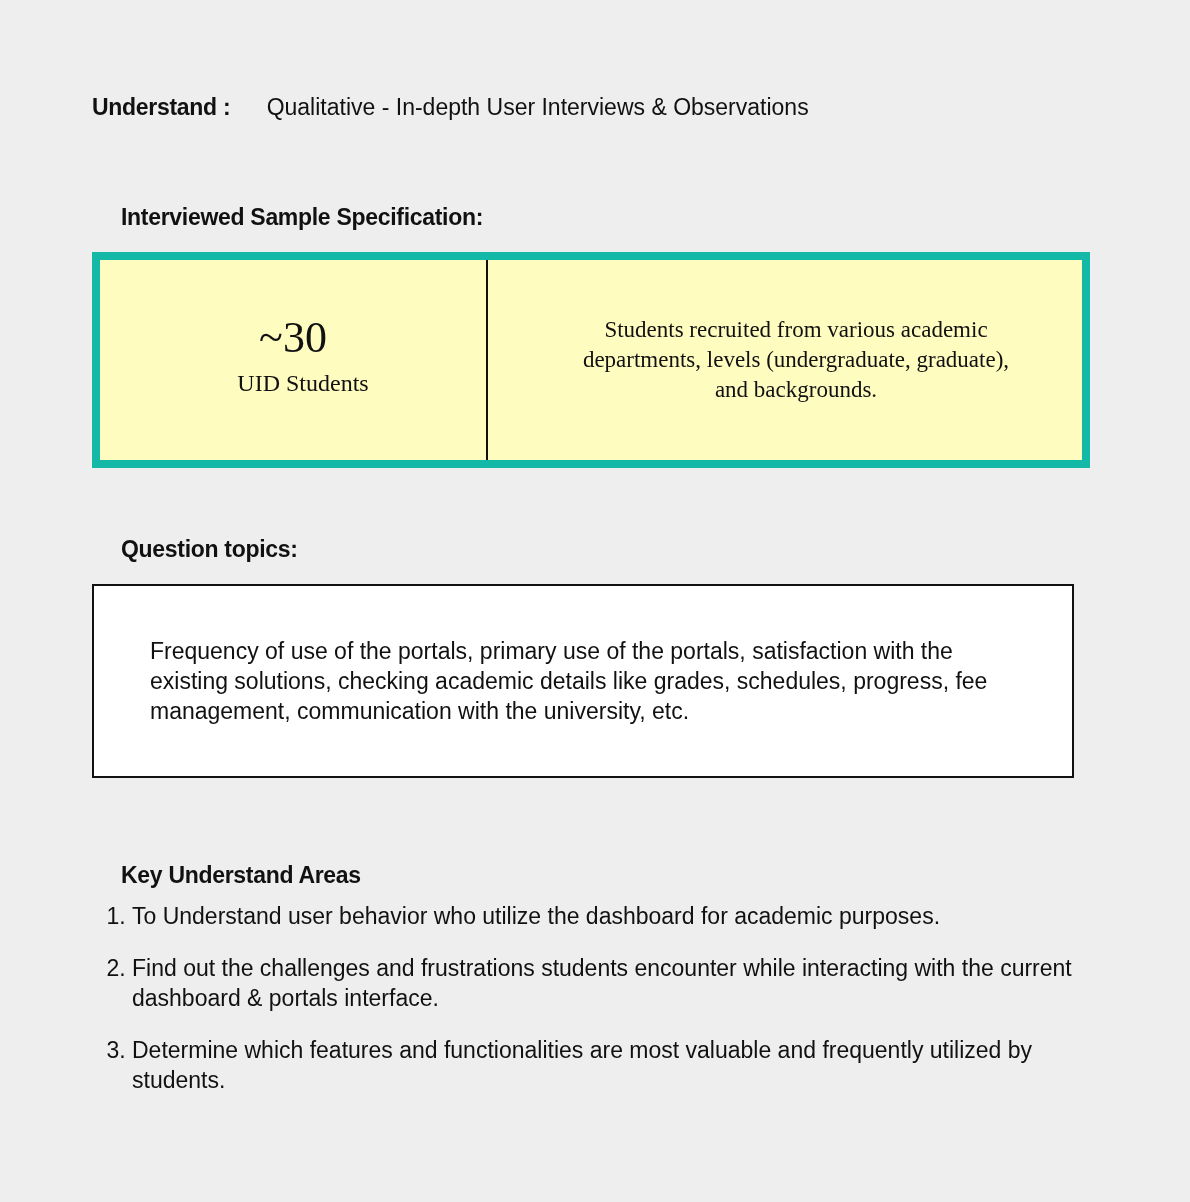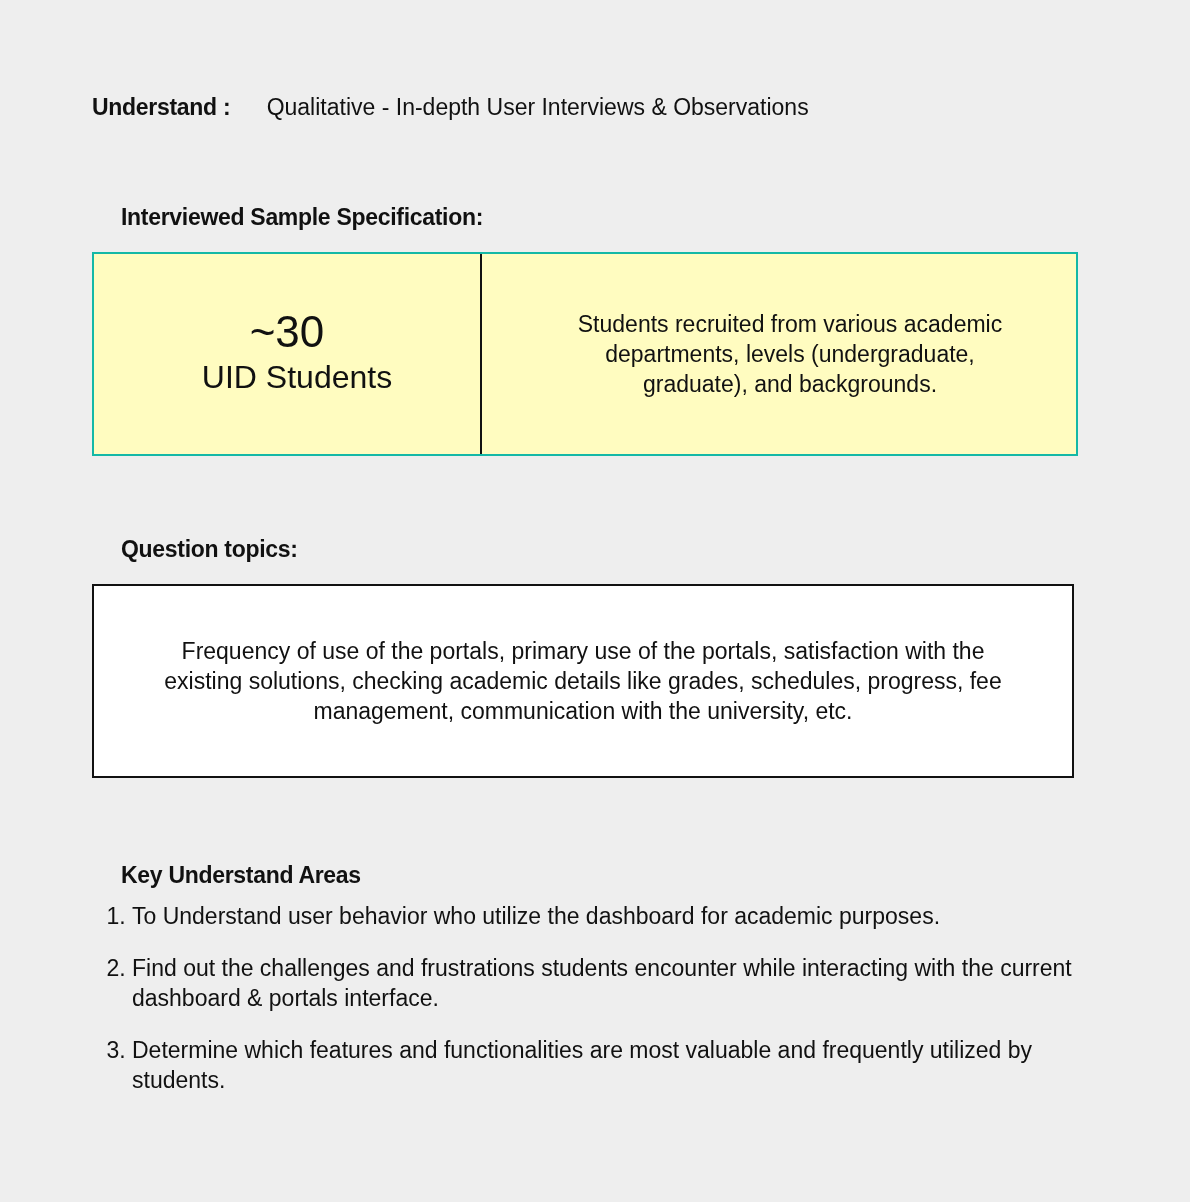--- a/index.html
+++ b/index.html
@@ -17,40 +17,41 @@
     }
     .methodology .label { font-weight: bold; letter-spacing: -0.3px; }
     .methodology .value { margin-left: 30px; }
     .section-title {
       position: absolute; left: 92px;
       font-size: 23px; font-weight: bold; letter-spacing: -0.3px; margin-left: 29px;
     }
     .sample-box {
       position: absolute; left: 92px; top: 252px;
       width: 982px; height: 200px;
-      border: 2px solid #14b8a6; background: #fffcc0;
+      border: 8px solid #14b8a6; background: #fffcc0;
       display: flex;
+      font-family: Liberation Serif, serif;
     }
     .sample-left {
       width: 386px; border-right: 2px solid #111;
       display: flex; flex-direction: column; align-items: center; justify-content: center;
     }
     .sample-count { font-size: 44px; line-height: 50px; margin-top: -4px; }
-    .sample-unit { font-size: 32px; line-height: 40px; margin-left: 20px; }
+    .sample-unit { font-size: 24px; line-height: 40px; margin-left: 20px; }
     .sample-right {
       flex: 1; display: flex; align-items: center; justify-content: center;
       text-align: center; font-size: 23px; line-height: 30px;
       padding: 0 60px; box-sizing: border-box; margin-left: 22px;
     }
     .topics-box {
       position: absolute; left: 92px; top: 584px;
       width: 982px; height: 194px;
       border: 2px solid #111; background: #ffffff;
       display: flex; align-items: center; justify-content: center;
-      text-align: center; font-size: 23px; line-height: 30px;
+      text-align: left; font-size: 23px; line-height: 30px;
       padding: 0 56px; box-sizing: border-box;
     }
     .key-list {
       position: absolute; left: 92px; top: 901px; width: 980px;
       margin: 0; padding: 0 0 0 40px; box-sizing: border-box;
       font-size: 23px; line-height: 30px;
     }
     .key-list li { margin-bottom: 22px; padding-left: 0; }
   </style>
 </head>

